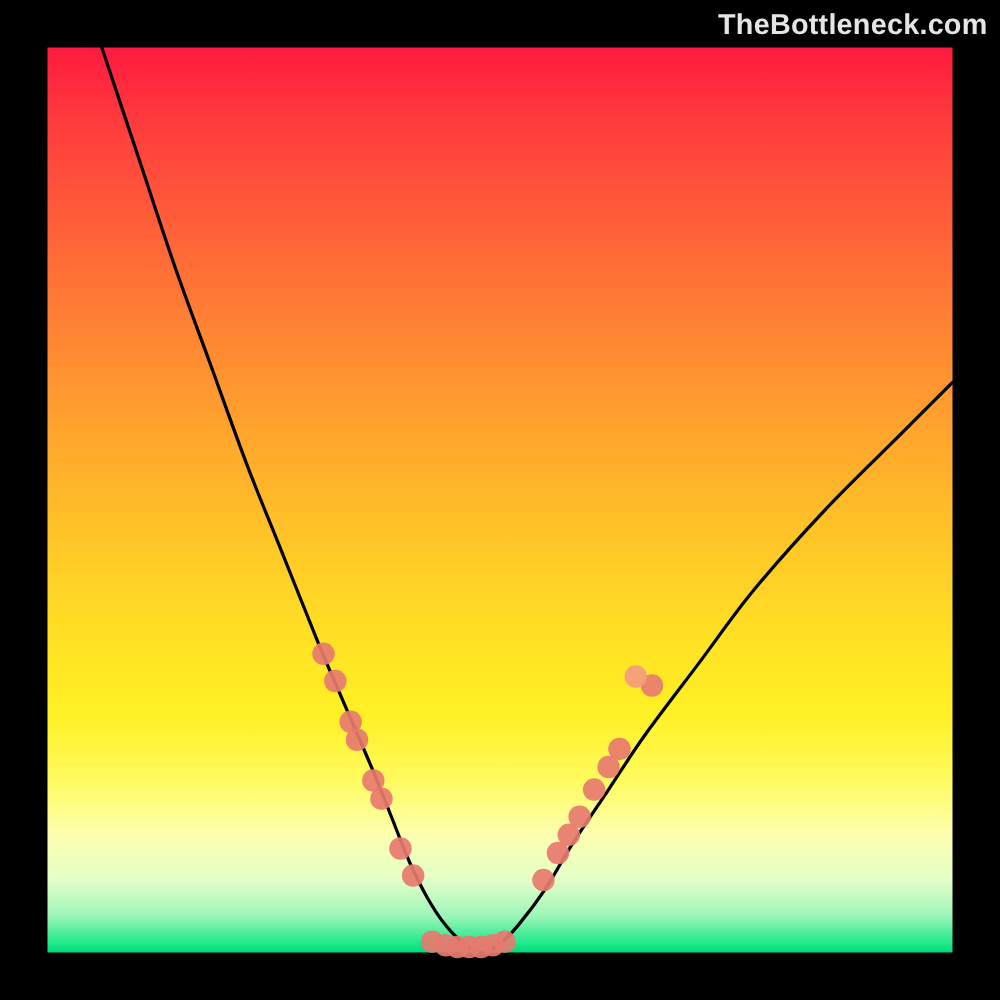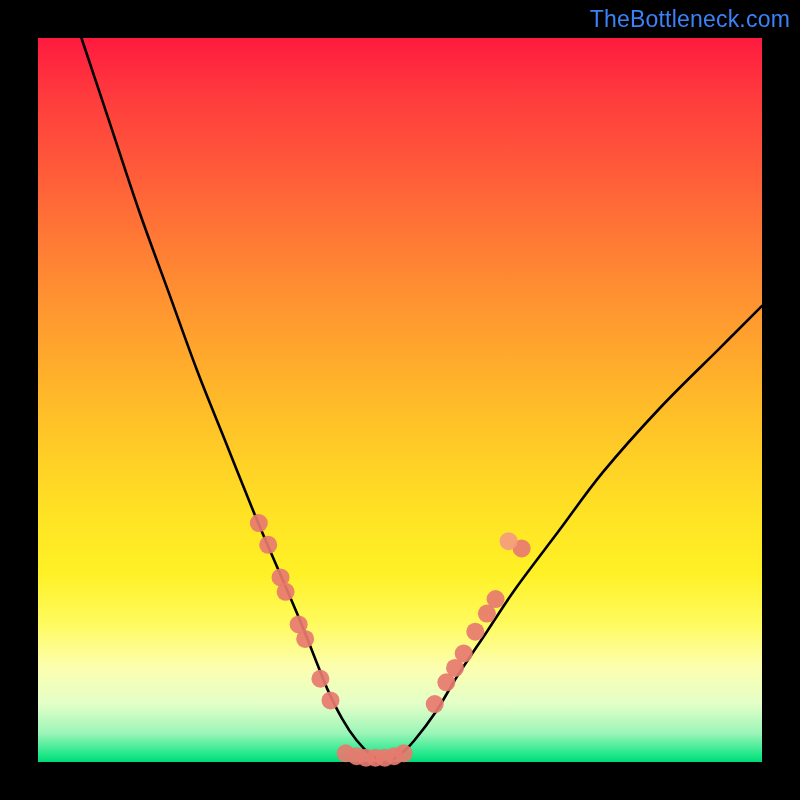--- a/index.html
+++ b/index.html
@@ -40,23 +40,23 @@
       #e3ffc8 92%,
       #9cf5b8 96%,
       #1ee88a 99%,
       #00d977 100%
     );
   }
   .watermark {
     position: absolute;
     top: 6px;
     right: 10px;
-    color: #3b82f6;
+    color: #e5e5e5;
     font-size: 23px;
-    font-weight: 400;
+    font-weight: 700;
     letter-spacing: 0.2px;
     user-select: none;
   }
   svg.curve {
     position: absolute;
     left: 0;
     top: 0;
     width: 724px;
     height: 724px;
     overflow: visible;

